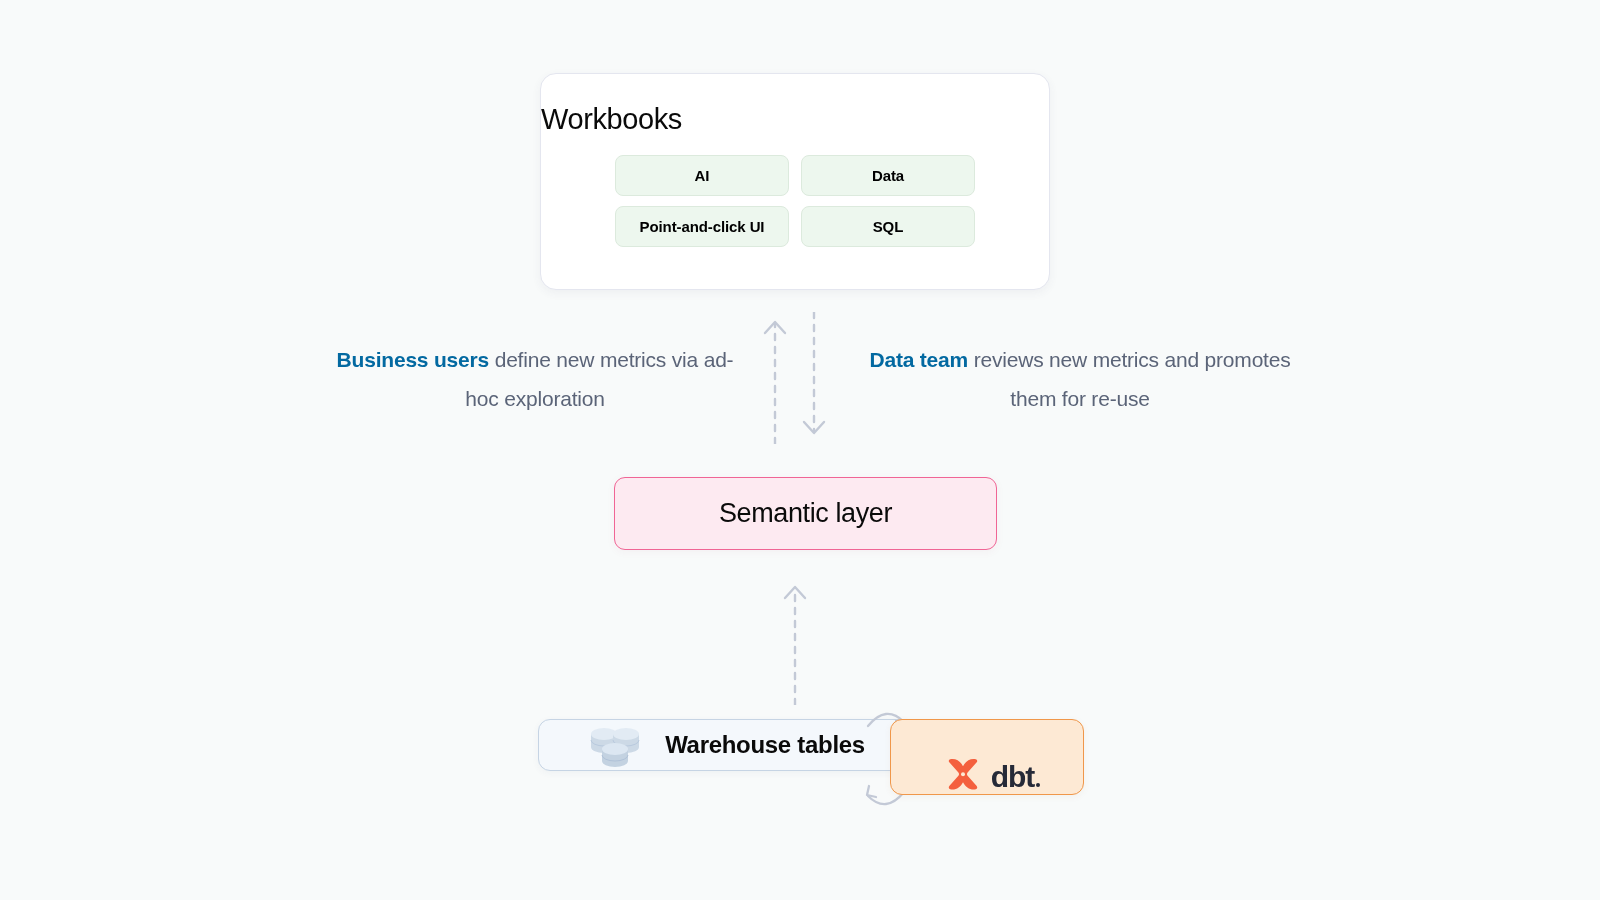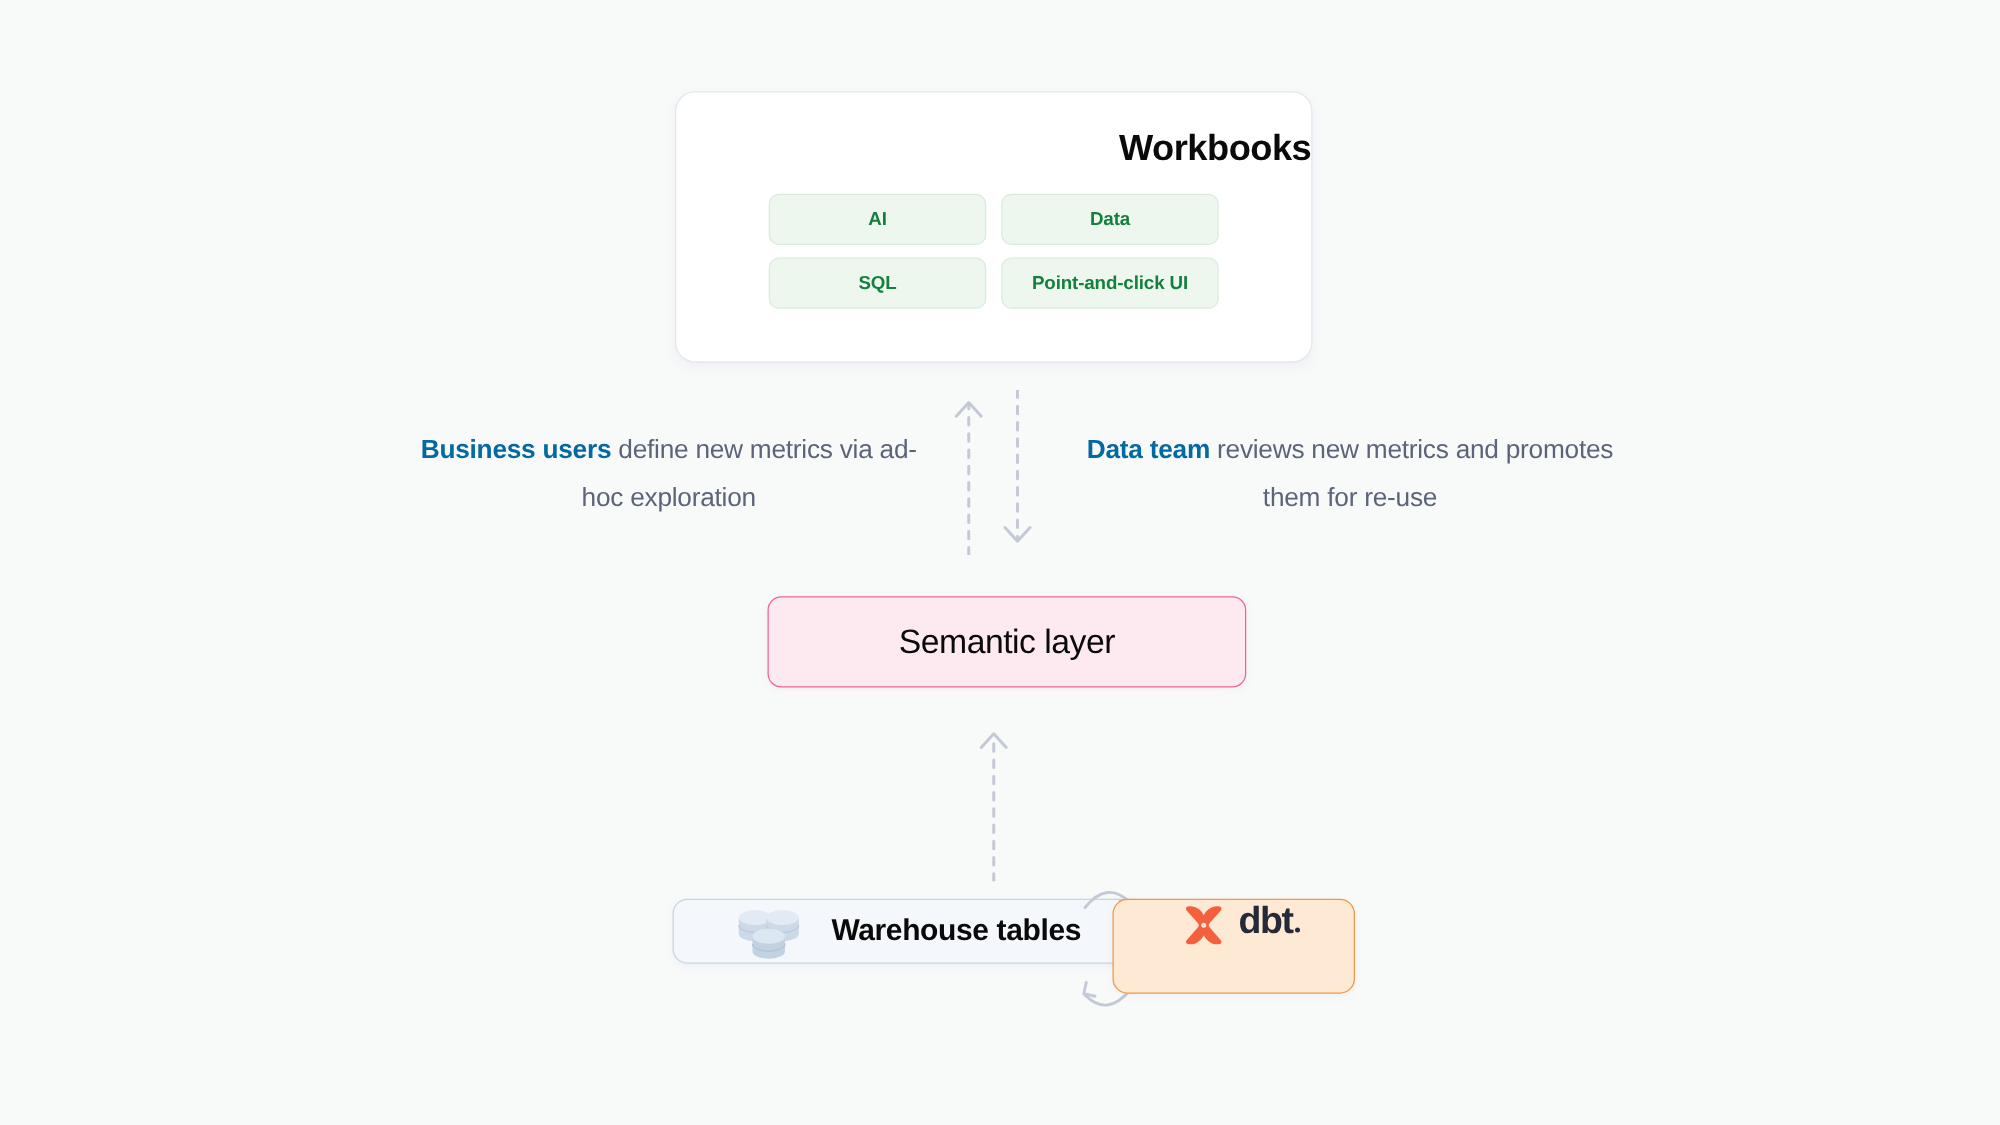--- a/index.html
+++ b/index.html
@@ -27,23 +27,23 @@
     top: 73px;
     width: 510px;
     height: 217px;
     background: #ffffff;
     border: 1px solid #e4e6ef;
     border-radius: 16px;
     box-shadow: 0 3px 10px rgba(60, 70, 110, 0.06);
     box-sizing: border-box;
   }
   .workbooks-title {
-    text-align: right;
+    text-align: left;
     font-size: 29px;
-    font-weight: 700;
+    font-weight: 400;
     color: #0a0a0a;
     letter-spacing: -0.4px;
     margin-top: 29px;
   }
   .pill-grid {
     display: grid;
     grid-template-columns: 174px 174px;
     column-gap: 12px;
     row-gap: 10px;
     justify-content: center;
@@ -52,21 +52,21 @@
   .pill {
     height: 41px;
     background: #edf7ee;
     border: 1px solid #dceadd;
     border-radius: 8px;
     display: flex;
     align-items: center;
     justify-content: center;
     font-size: 15px;
     font-weight: 700;
-    color: #15803d;
+    color: #000000;
     letter-spacing: -0.1px;
     box-sizing: border-box;
   }
 
   
   .annot {
     position: absolute;
     font-size: 21px;
     line-height: 39px;
     color: #5b6478;
@@ -137,21 +137,21 @@
   .dbt-box {
     position: absolute;
     left: 890px;
     top: 719px;
     width: 194px;
     height: 76px;
     background: #fde9d4;
     border: 1px solid #f0974a;
     border-radius: 12px;
     display: flex;
-    align-items: flex-start;
+    align-items: flex-end;
     justify-content: center;
     gap: 7px;
     box-sizing: border-box;
     box-shadow: 0 2px 7px rgba(150, 100, 50, 0.06);
     padding-left: 10px;
   }
   .dbt-wordmark {
     font-size: 30px;
     font-weight: 700;
     color: #262a38;
@@ -175,22 +175,22 @@
 </head>
 <body>
 
 <div class="stage">
 
   <div class="workbooks-card">
     <div class="workbooks-title">Workbooks</div>
     <div class="pill-grid">
       <div class="pill">AI</div>
       <div class="pill">Data</div>
+      <div class="pill">Point-and-click UI</div>
       <div class="pill">SQL</div>
-      <div class="pill">Point-and-click UI</div>
     </div>
   </div>
 
   <svg class="arrow" style="left:755px; top:312px;" width="80" height="132" viewBox="0 0 80 132">
 
     <g>
       <line x1="20" y1="132" x2="20" y2="12" stroke="#c3c9d6" stroke-width="2.4" stroke-dasharray="6 7" stroke-linecap="round"></line>
       <path d="M 10 21 L 20 10 L 30 21" fill="none" stroke="#c3c9d6" stroke-width="2.4" stroke-linecap="round" stroke-linejoin="round"></path>
     </g>
 

